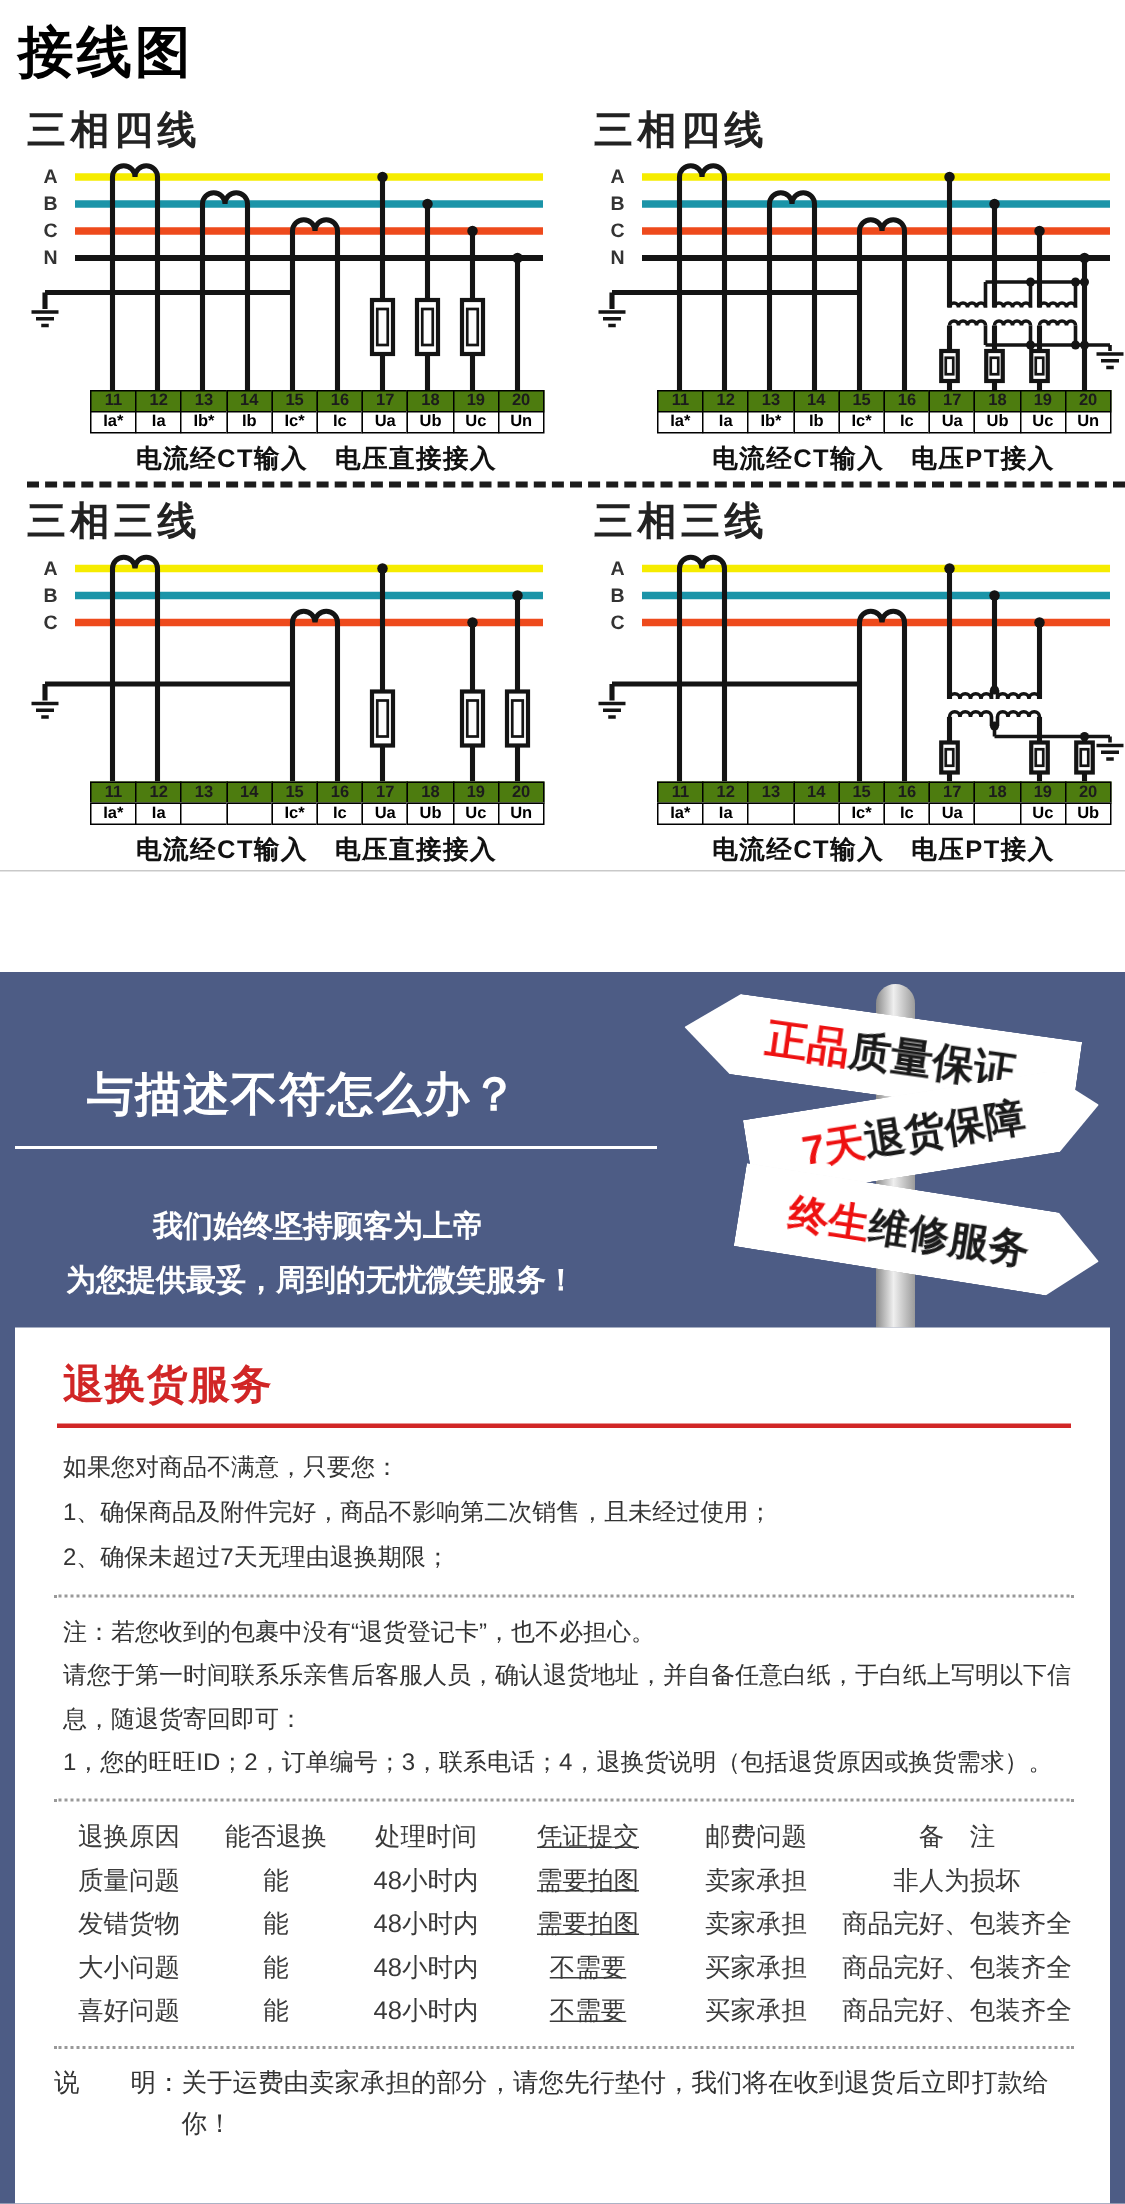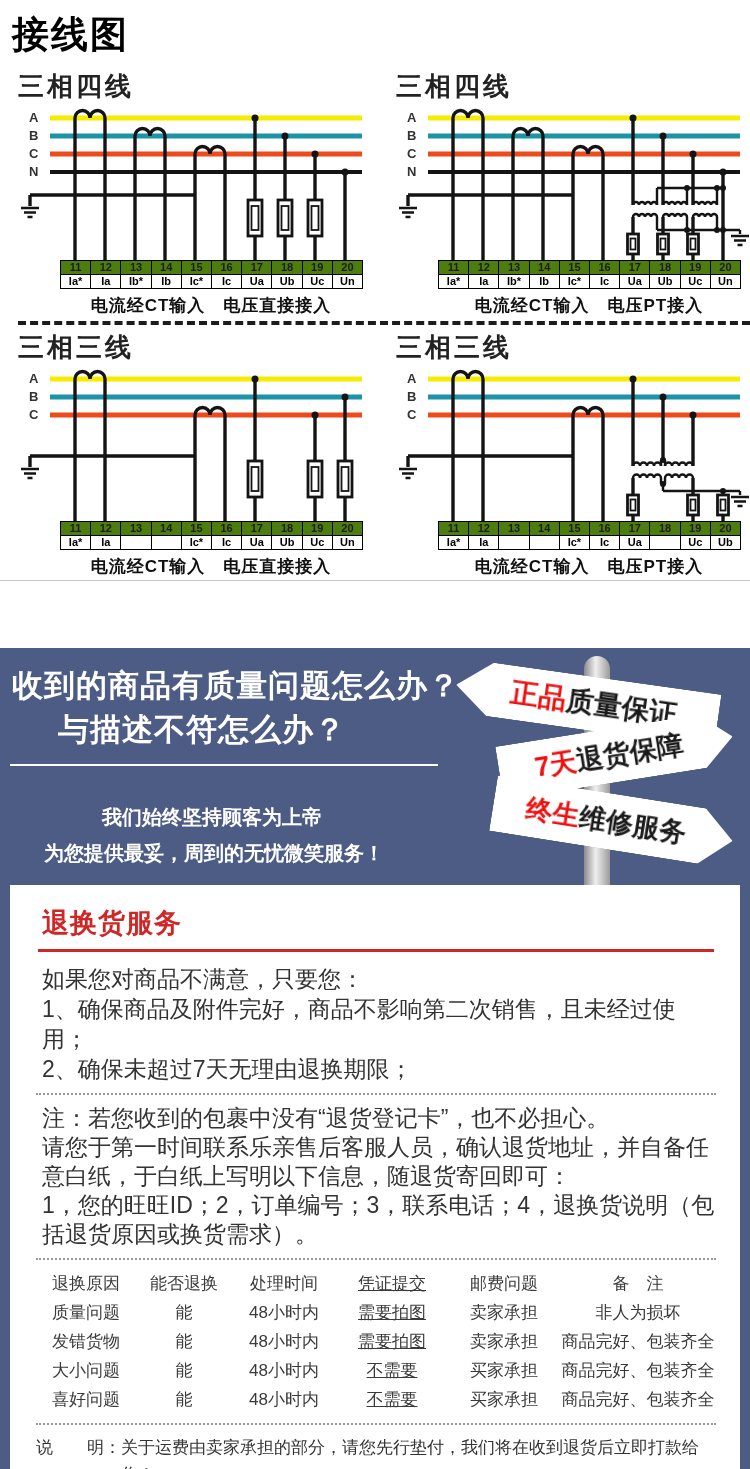--- a/index.html
+++ b/index.html
@@ -56,21 +56,21 @@
   .tip-right{clip-path:polygon(0% 0%,87% 0%,100% 50%,87% 100%,0% 100%);}
   #sign1{left:455px;top:28px;width:250px;height:54px;font-size:28px;transform:rotate(8deg);padding-left:14px;}
   #sign2{left:498px;top:80px;width:222px;height:54px;font-size:27px;transform:rotate(-9deg);padding-right:14px;}
   #sign3{left:492px;top:146px;width:228px;height:56px;font-size:27px;transform:rotate(9deg);padding-right:14px;}
 
   
   #white-box{position:absolute;left:10px;top:237px;width:730px;height:584px;background:#fff;
              box-sizing:border-box;padding:16px 24px 0 26px;}
   #white-box h3{margin:4px 0 8px 6px;font-size:27px;font-weight:700;color:#d12626;letter-spacing:1px;}
   #red-rule{height:3px;background:#d12626;margin:0 2px 12px 2px;}
-  .body-text{font-size:23px;color:#333;line-height:30px;margin:0 0 0 6px;}
+  .body-text{font-size:16px;color:#333;line-height:30px;margin:0 0 0 6px;}
   .dotted{border-top:2px dotted #999;margin:9px 0;}
   .t-row{display:flex;line-height:29px;}
   .t-cell{text-align:center;font-size:17px;color:#3a3a3a;}
   .t-row .t-cell:nth-of-type(1){width:100px;}
   .t-row .t-cell:nth-of-type(2){width:96px;}
   .t-row .t-cell:nth-of-type(3){width:104px;}
   .t-row .t-cell:nth-of-type(4){width:112px;text-decoration:underline;}
   .t-row .t-cell:nth-of-type(5){width:112px;}
   .t-row .t-cell:nth-of-type(6){flex:1 1 0;}
   #footnote{display:flex;margin-top:4px;}
@@ -347,21 +347,20 @@
         <span class="tcell">Uc</span>
         <span class="tcell">Ub</span>
       </div>
   </div>
   <div class="caption">电流经CT输入　电压PT接入</div>
 </section>
 
 <div id="gray-line"></div>
 
 <div id="blue-section">
-  <div class="bq" id="bq1">收到的商品有质量问题怎么办？</div>
   <div class="bq" id="bq2">与描述不符怎么办？</div>
   <div id="white-rule"></div>
   <div class="bsub" id="bsub1">我们始终坚持顾客为上帝</div>
   <div class="bsub" id="bsub2">为您提供最妥，周到的无忧微笑服务！</div>
 
   <div id="pole"></div>
   <div class="sign tip-left" id="sign1">
     <span class="hl">正品</span>
       <span class="rest">质量保证</span>
   </div>

